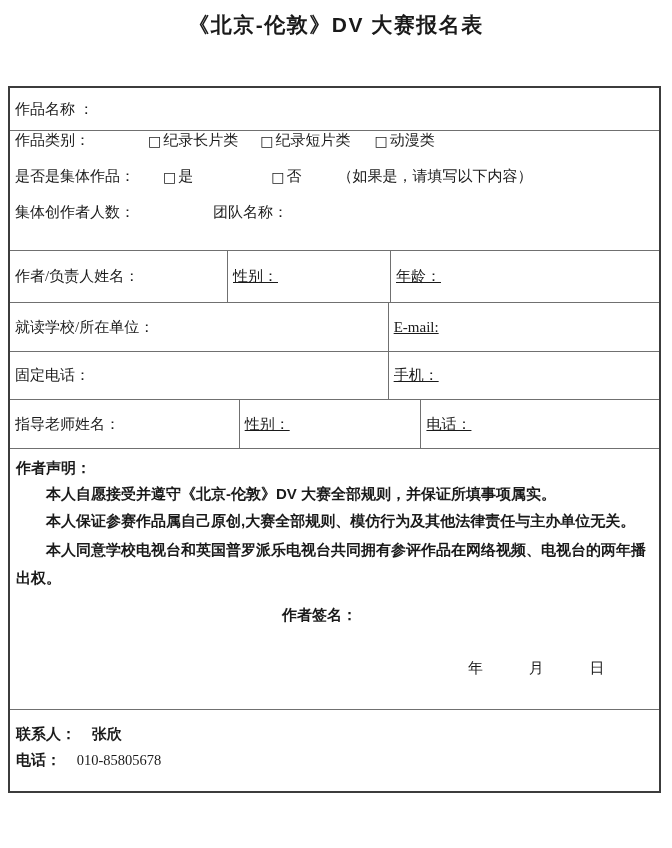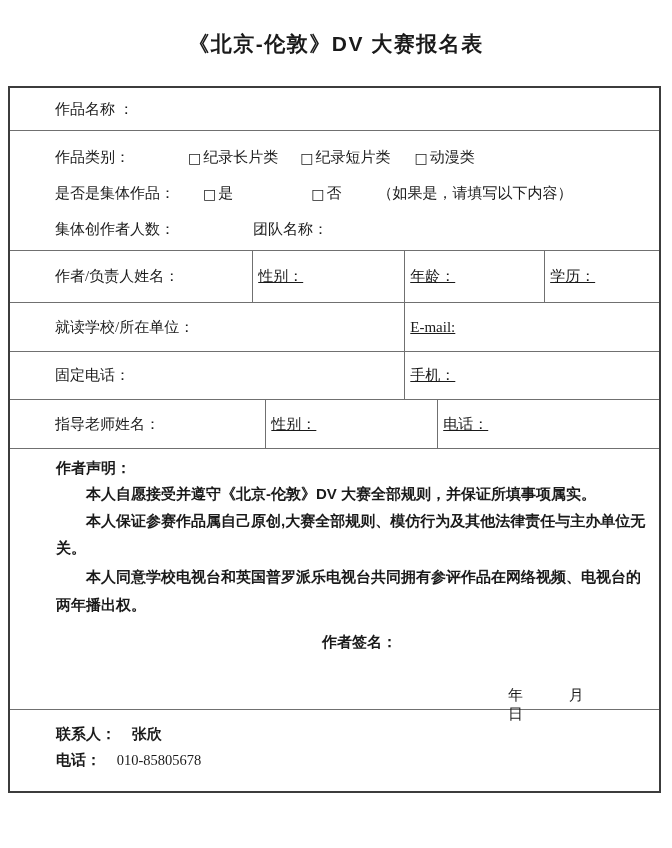--- a/index.html
+++ b/index.html
@@ -1,45 +1,45 @@
 <!DOCTYPE html>
 <html><head>
 <meta charset="utf-8">
 <style>
   * { box-sizing: border-box; margin: 0; padding: 0; }
   html, body { width: 672px; height: 848px; background: #ffffff; overflow: hidden; }
   body { position: relative; font-family: "Liberation Serif", serif; color: #1a1a1a; font-size: 15px; }
 
   .page-title {
-    position: absolute; top: 30px; left: 0; width: 100%;
+    position: absolute; top: 11px; left: 0; width: 100%;
     text-align: center; font-family: "Liberation Sans", "DejaVu Sans", sans-serif;
     font-weight: bold; font-size: 21px; letter-spacing: 1.5px;
   }
 
   .form-table {
     position: absolute; left: 8px; top: 86px; width: 653px;
     border: 2px solid #3c3c3c; background: #fff;
   }
-  .row { display: flex; width: 100%; border-top: 1px solid #707070; padding-left: 40px; }
+  .row { display: flex; width: 100%; border-top: 1px solid #707070; }
   .row:first-child { border-top: none; }
   .cell { padding-left: 5px; display: flex; align-items: center; min-width: 0; }
   .cell + .cell { border-left: 1px solid #707070; text-decoration: underline; }
 
   .r-work   { height: 42px; }
   .r-multi  { height: 120px; }
   .r-author { height: 52px; }
   .r-school { height: 49px; }
   .r-addr   { height: 43px; }
   .r-phone  { height: 48px; }
   .r-teach  { height: 49px; gap: 39px; }
   .r-decl   { height: 261px; }
   .r-cont   { height: 82px; }
 
   .multi-cell { display: block; padding-left: 5px; }
-  .multi-line { height: 36px; display: flex; align-items: flex-end; }
+  .multi-line { height: 36px; display: flex; align-items: flex-start; }
 
   .cb { font-family: "DejaVu Sans", sans-serif; font-size: 14px; margin-right: 2px; }
   .opt { display: inline-flex; align-items: center; }
 
   .m-opt1 { margin-left: 58px; }
   .m-opt2 { margin-left: 22px; }
   .m-opt3 { margin-left: 24px; }
   .m-yes  { margin-left: 28px; }
   .m-no   { margin-left: 78px; }
   .m-note { margin-left: 36px; }
@@ -124,23 +124,20 @@
   <div class="row r-author">
     <div class="cell w1">
       <span>作者/负责人姓名：</span>
     </div>
     <div class="cell w2">
       <span>性别：</span>
     </div>
     <div class="cell w3">
       <span>年龄：</span>
     </div>
-    <div class="cell w4">
-      <span>学历：</span>
-    </div>
   </div>
 
   <div class="row r-school">
     <div class="cell wA">
       <span>就读学校/所在单位：</span>
     </div>
     <div class="cell wB">
       <span class="email-label">E-mail:</span>
     </div>
   </div>

